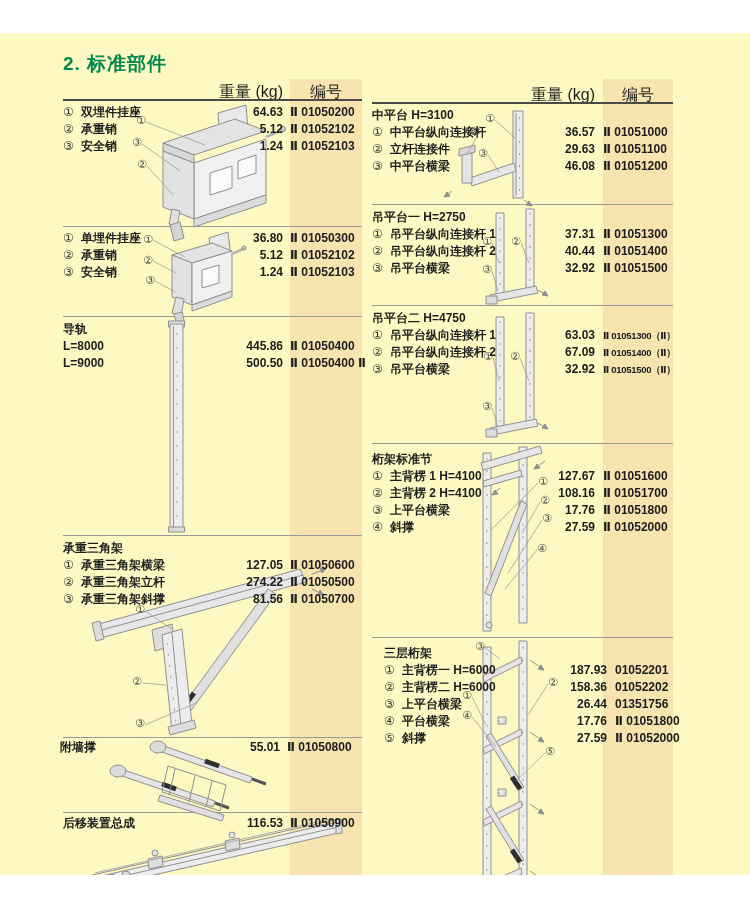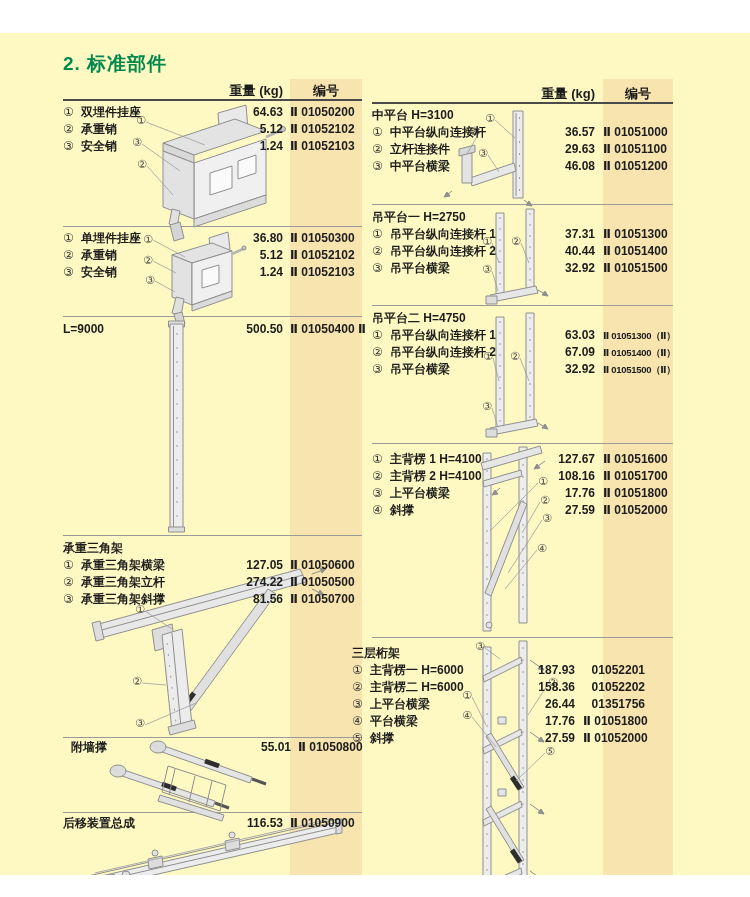--- a/index.html
+++ b/index.html
@@ -4,32 +4,32 @@
 <style>
   :root{ --accent:#00894e; --band:#f8e4af; }
   html,body{margin:0;padding:0;background:#fff;}
   body{font-family:"Liberation Sans","DejaVu Sans",sans-serif;}
   #page{position:relative;width:750px;height:842px;background:#fef9c3;overflow:hidden;margin-top:33px;}
   .title{position:absolute;left:63px;top:18px;font-size:19px;font-weight:bold;color:var(--accent);letter-spacing:1px;white-space:nowrap;}
   .band{position:absolute;background:var(--band);}
   .hr{position:absolute;background:#9a9a9a;height:1px;}
   .hr.dark{background:#4a4a4a;height:2px;}
   .hr.bottom{background:#b3b3b3;height:2px;}
-  .hdr{position:absolute;font-size:13px;font-weight:bold;color:#1c1c1c;white-space:nowrap;}
+  .hdr{position:absolute;font-size:16px;font-weight:normal;color:#1c1c1c;white-space:nowrap;}
   .hdr.wl{width:83px;text-align:right;}
   .hdr.cd{text-align:center;}
   .sec{position:absolute;width:299px;}
   .sec .row{display:grid;grid-template-columns:130px 90px 7px 72px;height:17px;line-height:17px;}
   .sec.r{width:301px;}
   .sec.r .row{grid-template-columns:133px 90px 8px 70px;}
   .t{font-size:12px;font-weight:bold;color:#1c1c1c;white-space:nowrap;}
   .name{display:flex;gap:5px;white-space:nowrap;}
   .marker{flex:0 0 13px;width:13px;font-weight:normal;color:#333;}
   .w{text-align:right;white-space:nowrap;}
-  .c{text-align:right;padding-right:8px;white-space:nowrap;}
+  .c{text-align:left;padding-right:8px;white-space:nowrap;}
   .c.small{font-size:9.5px;letter-spacing:-0.3px;padding-right:14px;}
   .co{position:absolute;transform:translate(-50%,-50%);font-size:11px;font-weight:normal;color:#4a4a4a;line-height:1;}
   svg#art{position:absolute;left:0;top:0;pointer-events:none;}
   svg#art *{vector-effect:non-scaling-stroke;}
 </style>
 </head>
 <body>
 
 <div id="page">
 
@@ -331,20 +331,31 @@
           <span>安全销</span>
         </span>
       <span class="t w">1.24</span>
         <span></span>
       <span class="t c">Ⅱ 01052103</span>
     </div>
   </div>
 
   <div class="sec" style="left:63px;top:288px;">
     <div class="row">
+        <span class="t">导轨</span>
+      </div>
+    <div class="row">
+      <span class="t name">
+          <span>L=8000</span>
+        </span>
+      <span class="t w">445.86</span>
+        <span></span>
+      <span class="t c">Ⅱ 01050400</span>
+    </div>
+    <div class="row">
       <span class="t name">
           <span>L=9000</span>
         </span>
       <span class="t w">500.50</span>
         <span></span>
       <span class="t c">Ⅱ 01050400 Ⅱ</span>
     </div>
   </div>
 
   <div class="sec" style="left:63px;top:507px;">
@@ -373,21 +384,21 @@
       <span class="t name">
           <span class="marker">③</span>
           <span>承重三角架斜撑</span>
         </span>
       <span class="t w">81.56</span>
         <span></span>
       <span class="t c">Ⅱ 01050700</span>
     </div>
   </div>
 
-  <div class="sec" style="left:71px;top:706px;">
+  <div class="sec" style="left:60px;top:706px;">
     <div class="row">
       <span class="t name">
           <span>附墙撑</span>
         </span>
       <span class="t w">55.01</span>
         <span></span>
       <span class="t c">Ⅱ 01050800</span>
     </div>
   </div>
 
@@ -496,20 +507,23 @@
           <span>吊平台横梁</span>
         </span>
       <span class="t w">32.92</span>
         <span></span>
       <span class="t c small">Ⅱ 01051500（Ⅱ）</span>
     </div>
   </div>
 
   <div class="sec r" style="left:372px;top:418px;">
     <div class="row">
+        <span class="t">桁架标准节</span>
+      </div>
+    <div class="row">
       <span class="t name">
           <span class="marker">①</span>
           <span>主背楞 1 H=4100</span>
         </span>
       <span class="t w">127.67</span>
         <span></span>
       <span class="t c">Ⅱ 01051600</span>
     </div>
     <div class="row">
       <span class="t name">
@@ -533,21 +547,21 @@
       <span class="t name">
           <span class="marker">④</span>
           <span>斜撑</span>
         </span>
       <span class="t w">27.59</span>
         <span></span>
       <span class="t c">Ⅱ 01052000</span>
     </div>
   </div>
 
-  <div class="sec r" style="left:352px;top:612px;">
+  <div class="sec r" style="left:384px;top:612px;">
     <div class="row">
         <span class="t">三层桁架</span>
       </div>
     <div class="row">
       <span class="t name">
           <span class="marker">①</span>
           <span>主背楞一  H=6000</span>
         </span>
       <span class="t w">187.93</span>
         <span></span>

